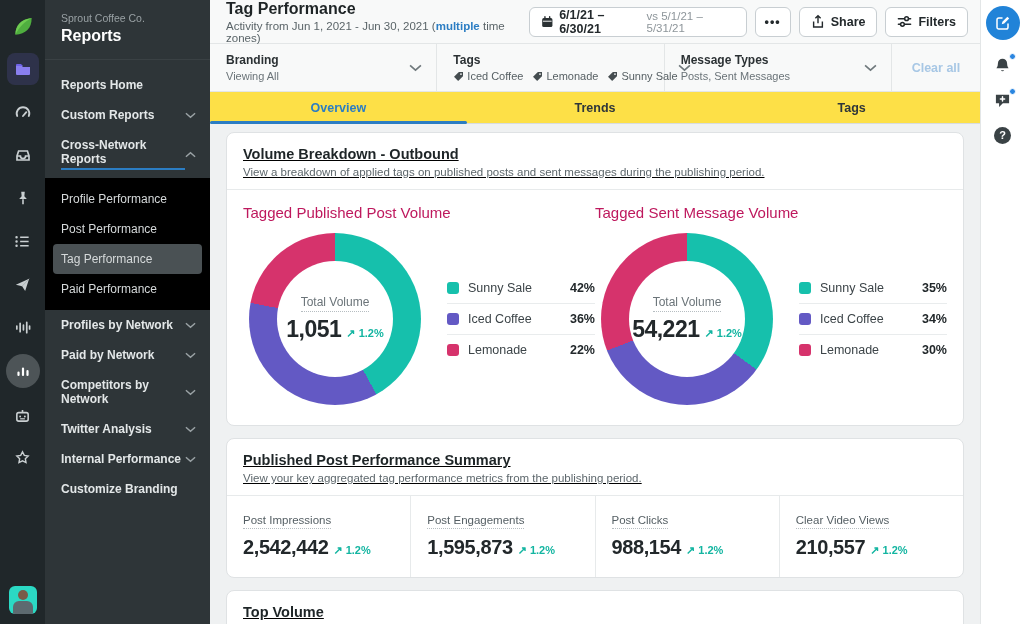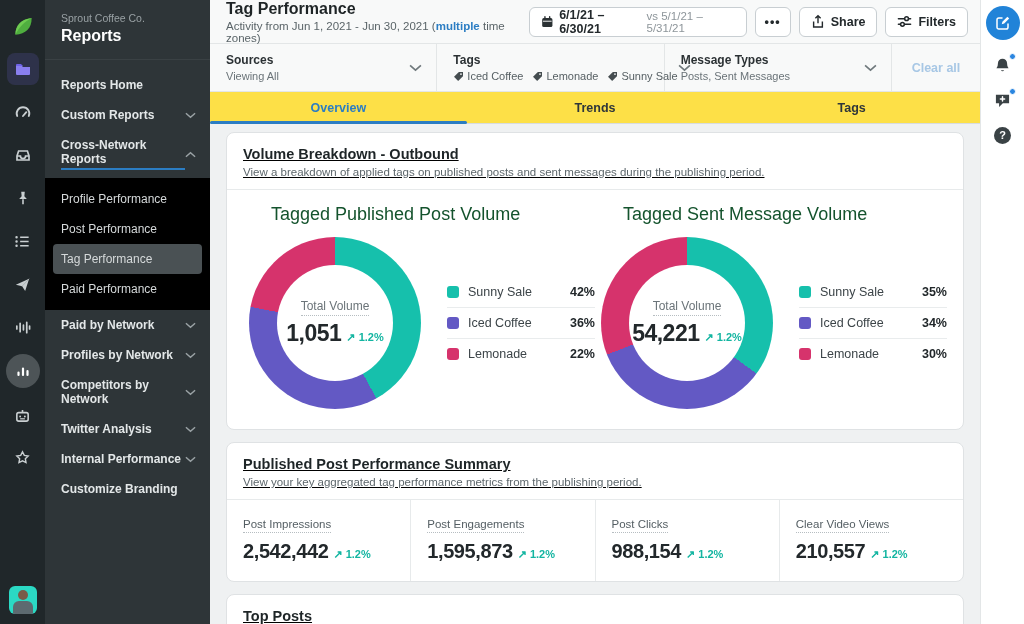--- a/index.html
+++ b/index.html
@@ -60,21 +60,21 @@
   
   .content { flex:1; overflow:hidden; padding:8px 16px 0; display:flex; flex-direction:column; gap:12px; }
   .card { background:#fff; border:1px solid #dfe2e4; border-radius:8px; flex-shrink:0; }
   .card-head { padding:13px 16px 11px; border-bottom:1px solid #e7eaeb;text-decoration:underline; }
   .card-title { font-size:14.5px; font-weight:bold; color:#1e2527; margin-bottom:4px; }
   .card-sub { font-size:11.5px; color:#5d676c; }
 
   
   .charts-row { display:flex; padding:14px 16px 20px; }
   .chart-half { flex:1; min-width:0; }
-  .chart-subtitle { font-size:18px; color:#14532d; margin-bottom:12px;margin-left:28px; }
+  .chart-subtitle { font-size:15px; color:#be185d; margin-bottom:12px; }
   .donut-wrap { display:flex; align-items:center; gap:26px; padding-left:6px; }
   .donut { width:172px; height:172px; border-radius:50%; position:relative; flex-shrink:0; }
   .donut-hole { position:absolute; inset:28px; background:#fff; border-radius:50%; display:flex; flex-direction:column; align-items:center; justify-content:center; }
   .donut-label { font-size:12px; color:#6b7479; border-bottom:1px dotted #b6bdc1; padding-bottom:2px; margin-bottom:4px; }
   .donut-total-row { display:flex; align-items:baseline; gap:5px; }
   .donut-total { font-size:23px; font-weight:bold; color:#22282b; letter-spacing:-0.5px; }
   .delta { font-size:11px; font-weight:bold; color:#13b5a1; white-space:nowrap; }
   .legend { flex:1; max-width:165px; }
   .legend-row { display:flex; align-items:center; padding:8px 0; }
   .legend-row:not(:last-child) { border-bottom:1px solid #e9eced; }
@@ -202,27 +202,27 @@
             <path d="M1 1l5 4.5L11 1" fill="none" stroke="#9aa2a5" stroke-width="1.6"></path>
           </svg>
       </div>
       <div class="sub-panel">
         <div class="sub-item">Profile Performance</div>
         <div class="sub-item">Post Performance</div>
         <div class="sub-item selected">Tag Performance</div>
         <div class="sub-item">Paid Performance</div>
       </div>
       <div class="nav-item">
+        <span class="lbl">Profiles by Network</span>
+        <svg class="chev" width="11" height="7" viewBox="0 0 12 7">
+            <path d="M1 1l5 4.5L11 1" fill="none" stroke="#9aa2a5" stroke-width="1.6"></path>
+          </svg>
+      </div>
+      <div class="nav-item">
         <span class="lbl">Paid by Network</span>
-        <svg class="chev" width="11" height="7" viewBox="0 0 12 7">
-            <path d="M1 1l5 4.5L11 1" fill="none" stroke="#9aa2a5" stroke-width="1.6"></path>
-          </svg>
-      </div>
-      <div class="nav-item">
-        <span class="lbl">Profiles by Network</span>
         <svg class="chev" width="11" height="7" viewBox="0 0 12 7">
             <path d="M1 1l5 4.5L11 1" fill="none" stroke="#9aa2a5" stroke-width="1.6"></path>
           </svg>
       </div>
       <div class="nav-item">
         <span class="lbl">Competitors by Network</span>
         <svg class="chev" width="11" height="7" viewBox="0 0 12 7">
             <path d="M1 1l5 4.5L11 1" fill="none" stroke="#9aa2a5" stroke-width="1.6"></path>
           </svg>
       </div>
@@ -280,21 +280,21 @@
               <circle cx="5.8" cy="11" r="2" fill="#fff" stroke="#23292c" stroke-width="1.6"></circle>
             </svg>
           <span>Filters</span>
         </div>
       </div>
     </div>
 
     <div class="filter-bar">
       <div class="filter-sec">
         <div>
-          <div class="filter-tt">Sources</div>
+          <div class="filter-tt">Branding</div>
           <div class="filter-sub">Viewing All</div>
         </div>
         <svg class="chev" width="13" height="8" viewBox="0 0 12 7">
             <path d="M1 1l5 4.5L11 1" fill="none" stroke="#6f787c" stroke-width="1.5"></path>
           </svg>
       </div>
       <div class="filter-sec">
         <div>
           <div class="filter-tt">Tags</div>
           <div class="chips">
@@ -451,21 +451,21 @@
             <div class="metric-val-row">
               <span class="metric-val">210,557</span>
               <span class="delta"><span>↗</span> <span>1.2%</span></span>
             </div>
           </div>
         </div>
       </div>
 
       <div class="card" style="min-height:80px;">
         <div class="card-head">
-          <div class="card-title">Top Posts</div>
+          <div class="card-title">Top Volume</div>
           <div class="card-sub">View the top tagged published posts from the publishing period.</div>
         </div>
       </div>
 
     </div>
   </div>
 
   <div class="right-rail">
     <div class="compose-btn">
       <svg width="16" height="16" viewBox="0 0 16 16">

